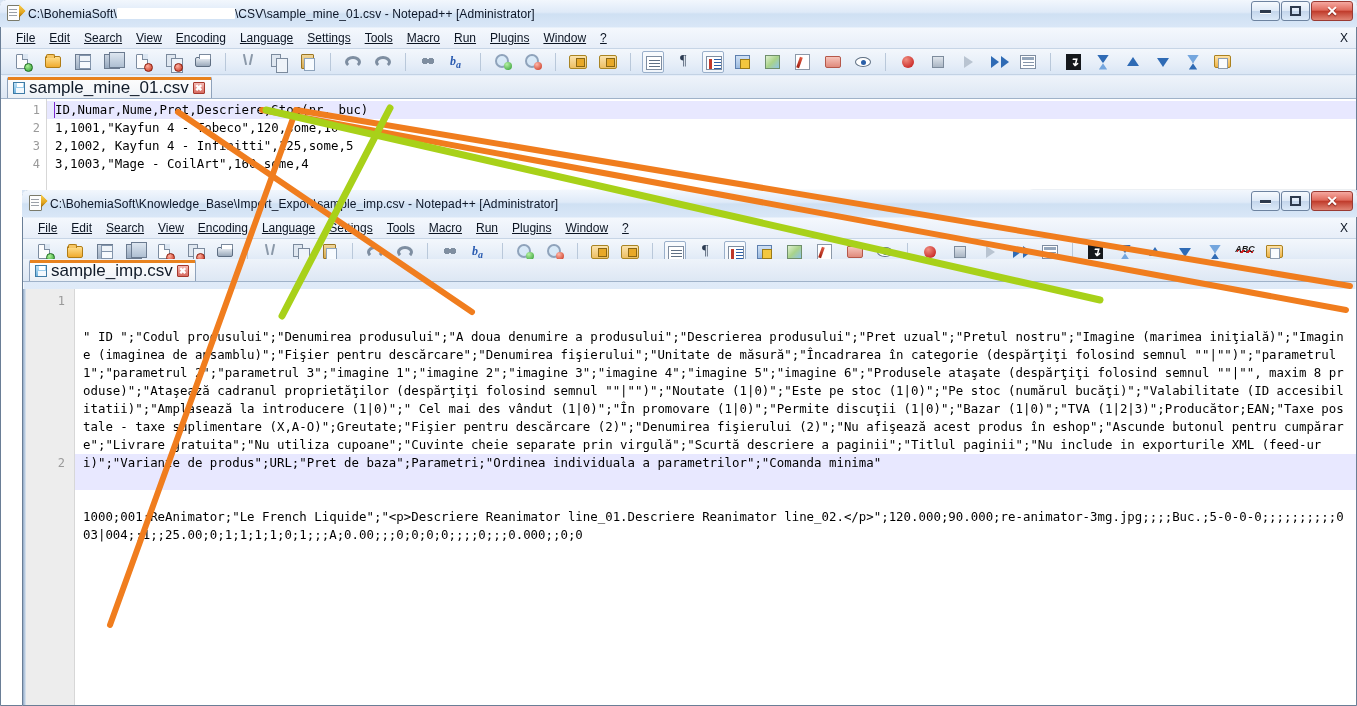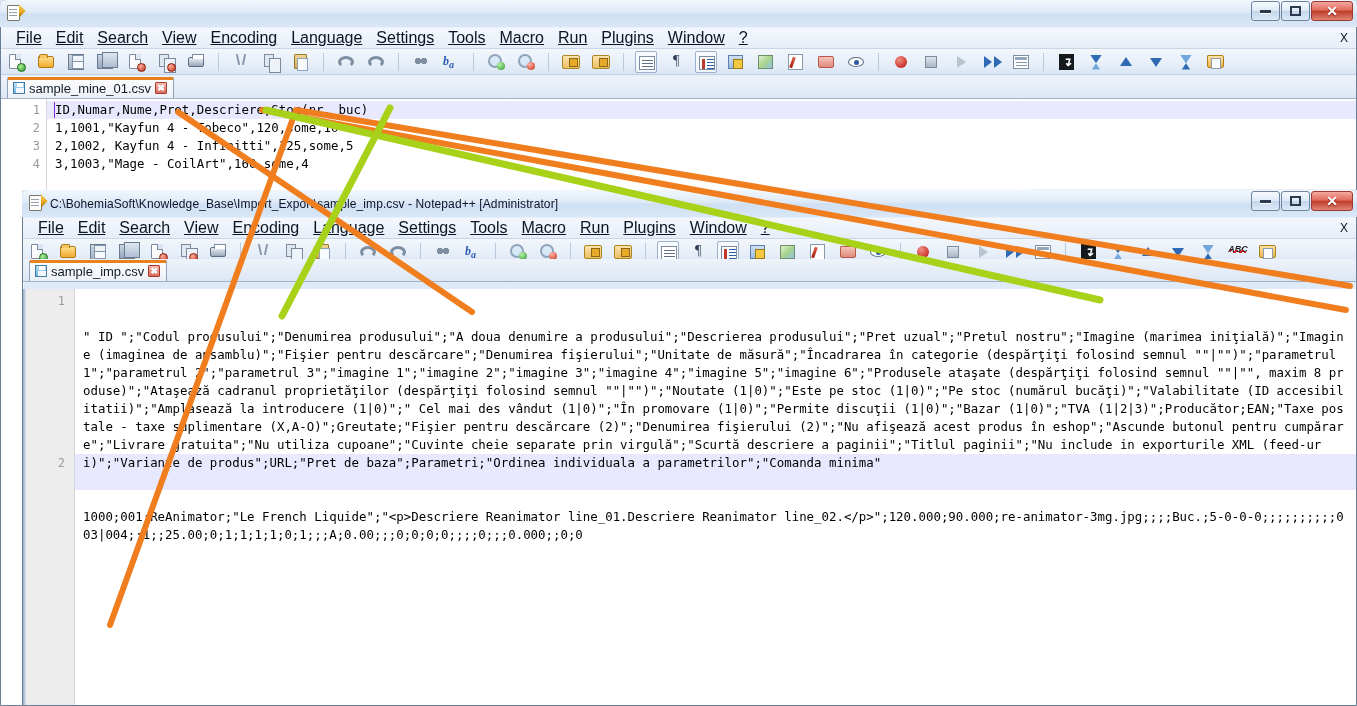--- a/index.html
+++ b/index.html
@@ -68,29 +68,29 @@
   .wbtn .glyph-max { width:11px; height:10px; border:2px solid #2d3a4d; }
   .wbtn .glyph-x { color:#fff; font-size:14px; font-weight:bold; line-height:1; text-shadow:0 1px 1px #7a1c12; font-family:"Liberation Sans",sans-serif;}
 
   .menubar {
     position:absolute; left:1px; right:1px; height:21px;
     background: linear-gradient(to bottom,#f4f8fd 0%, #e7eef8 100%);
     display:flex; align-items:center; padding-left:8px;
     border-bottom:1px solid #c7d5e6;
   }
   .menu-item {
-    font-size:16px; color:#0b1422; padding:2px 7px; white-space:nowrap;
+    font-size:12px; color:#0b1422; padding:2px 7px; white-space:nowrap;
   }
   .menu-item u { text-decoration: underline; }
   .menu-x { margin-left:auto; font-size:12px; color:#0b1422; padding-right:8px; }
 
   .toolbar {
     position:absolute; left:1px; right:1px; height:26px;
     background: linear-gradient(to bottom,#f3f7fc 0%, #e6eef8 60%, #dae6f5 100%);
-    display:flex; align-items:center; padding-left:4px; gap:8px;
+    display:flex; align-items:center; padding-left:11px; gap:8px;
     border-bottom:1px solid #c3d2e4;
   }
   .tbi { width:22px; height:22px; position:relative; flex:0 0 auto; border-radius:2px; }
   .tbi.boxed { border:1px solid #9ab0cb; background:rgba(255,255,255,.55); }
   .tbsep { width:1px; height:18px; background:#b9c8da; margin:0 3px; flex:0 0 auto; }
 
   
   .ico-doc { position:absolute; left:4px; top:3px; width:12px; height:15px; background:#fcfcfd; border:1px solid #7c8ca0; border-radius:1px;}
   .ico-doc:after{content:"";position:absolute;right:-1px;top:-1px;width:5px;height:5px;background:#dbe6f2;border-left:1px solid #7c8ca0;border-bottom:1px solid #7c8ca0;}
   .badge { position:absolute; width:9px; height:9px; border-radius:50%; right:1px; bottom:1px; }
@@ -168,21 +168,21 @@
     height:21px; display:flex; align-items:center; gap:4px;
     padding:0 6px 0 5px;
     background: linear-gradient(to bottom,#fdfdfd 0%, #f5f7fa 60%, #eaeff5 100%);
     border:1px solid #8fa2bb; border-bottom:none; border-radius:2px 2px 0 0;
     position:relative;
   }
   .tab:before{content:"";position:absolute;left:0;right:0;top:-1px;height:3px;background:#e8821e;}
   .tab-diskicon{width:12px;height:12px;background:linear-gradient(to bottom,#bfe0f5,#6fb4e0);border:1px solid #3f7ba5;position:relative;}
   .tab-diskicon:before{content:"";position:absolute;left:3px;top:0;width:6px;height:4px;background:#fff;}
   .tab-diskicon:after{content:"";position:absolute;left:2px;bottom:0;width:8px;height:5px;background:#f2f8fd;}
-  .tab-label{font-size:13px;color:#101a28;white-space:nowrap;}
+  .tab-label{font-size:17px;color:#101a28;white-space:nowrap;}
   .tab-close{width:12px;height:12px;background:linear-gradient(to bottom,#f4b9b4,#d76a5f);border:1px solid #a6382c;color:#fff;font-size:9px;font-weight:bold;display:flex;align-items:center;justify-content:center;border-radius:1px;}
 
   
   .editor { position:absolute; background:#ffffff; overflow:hidden; }
   .gutter {
     position:absolute; left:0; top:0; bottom:0; width:46px;
     background:#ffffff; border-right:1px solid #d7d7d7;
   }
   .gutter.shaded { background:#ededed; }
   .code {
@@ -214,20 +214,23 @@
   <div class="npp-window" id="win-back" style="left:0;top:0;width:1357px;height:706px;">
     <div class="npp-frame"></div>
 
     <div class="titlebar">
       <div class="title-icon">
         <div class="pad"></div>
         <div class="line" style="top:4px"></div>
         <div class="line" style="top:7px"></div>
         <div class="line" style="top:10px"></div>
         <div class="pen"></div>
+      </div>
+      <div class="title-text">
+        <span>C:\BohemiaSoft\</span><span class="title-redact" style="width:118px"></span><span>\CSV\sample_mine_01.csv - Notepad++ [Administrator]</span>
       </div>
       <div class="wincontrols" style="right:4px">
         <div class="wbtn">
             <span class="glyph-min"></span>
           </div>
         <div class="wbtn">
             <span class="glyph-max"></span>
           </div>
         <div class="wbtn close">
             <span class="glyph-x">✕</span>

